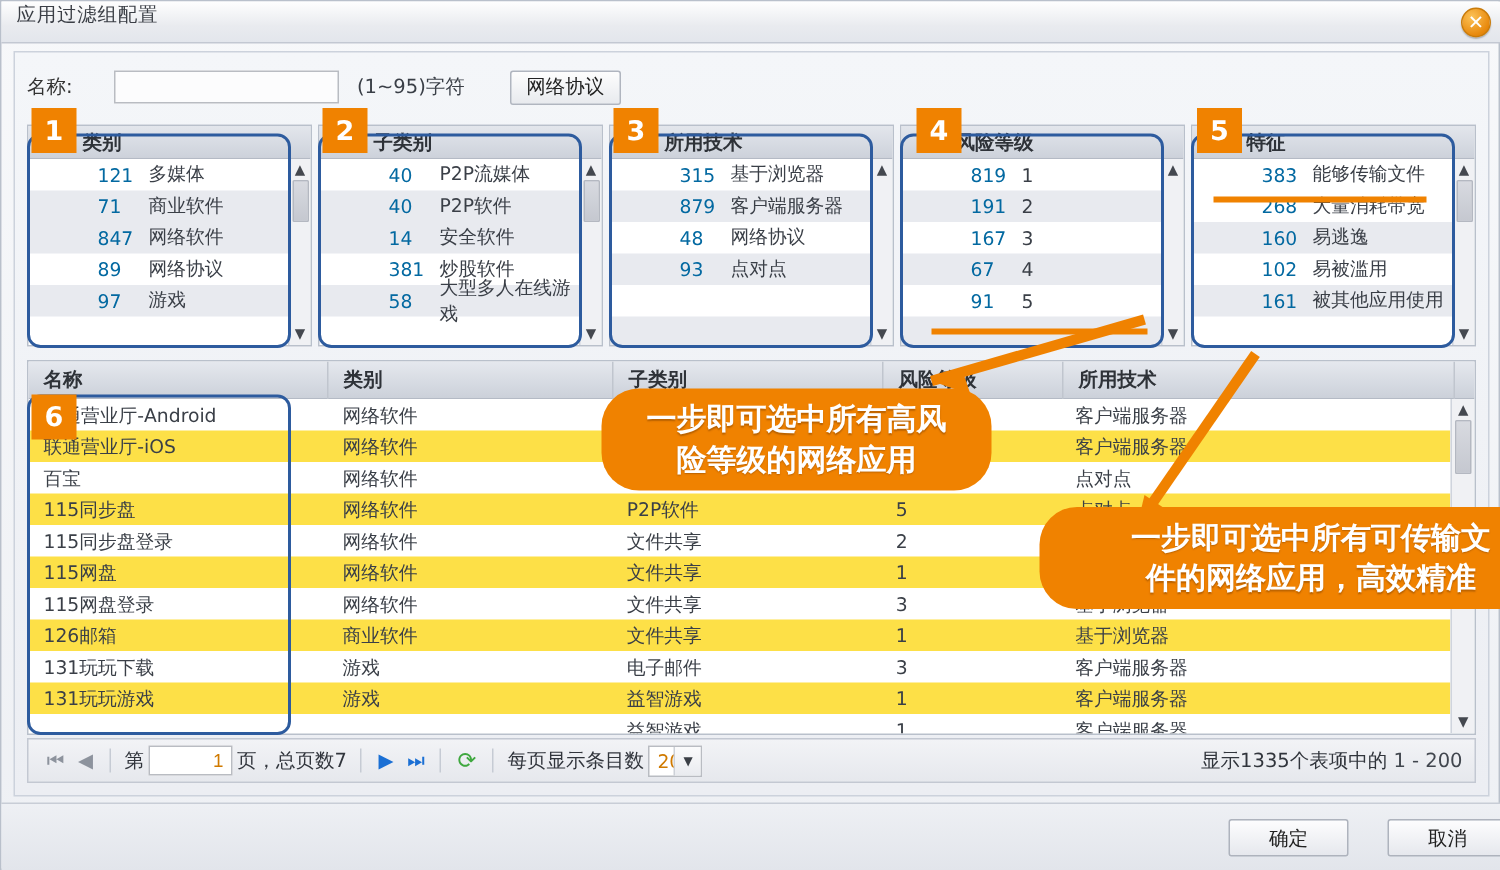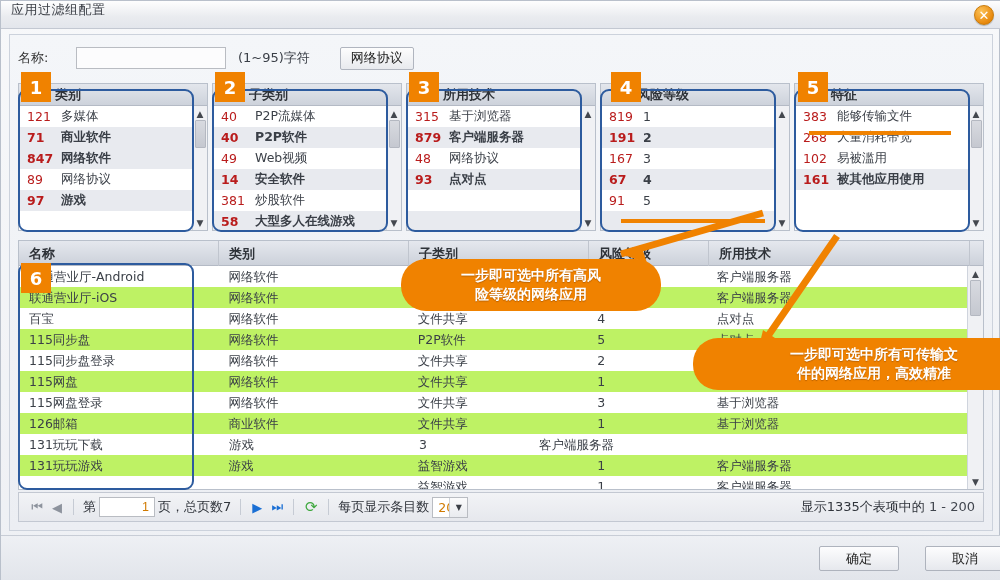--- a/index.html
+++ b/index.html
@@ -93,22 +93,22 @@
     display: flex; align-items: center;
     font-size: 13px; font-weight: bold; color: #2e3238;
     padding-left: 36px;
   }
   .flist-body { flex: 1; display: flex; overflow: hidden; }
   .flist-rows { flex: 1; overflow: hidden; }
   .frow {
     height: 21px; display: flex; align-items: center;
     font-size: 12.5px; color: #3a3f47;
   }
-  .frow.alt { background: #e8eaef; font-weight: bold; }
-  .frow .num { width: 42px; padding-left: 8px; color: #b91c1c; }
+  .frow.alt { background: #e8eaef; }
+  .frow .num { width: 42px; padding-left: 8px; color: #0369a1; margin-left: 38px; }
   .frow .txt { flex: 1; }
   
   .vscroll {
     width: 15px; background: #f0f1f4;
     border-left: 1px solid #cfd4dd;
     display: flex; flex-direction: column; align-items: center;
     justify-content: space-between; padding: 1px 0;
   }
   .vscroll .arrow {
     width: 13px; height: 13px;
@@ -161,21 +161,21 @@
     border-right: 1px solid #c0c5ce;
     height: 25px; line-height: 25px;
     overflow: hidden; white-space: nowrap;
   }
   .grid-body { flex: 1; display: flex; overflow: hidden; }
   .grid-rows { flex: 1; overflow: hidden; }
   .grow {
     height: 21px; display: flex; align-items: center;
     font-size: 12.5px; color: #3a3f47;
   }
-  .grow.alt { background: #bef264; }
+  .grow.alt { background: #fde047; }
   .grow .td {
     padding-left: 10px; height: 21px; line-height: 21px;
     overflow: hidden; white-space: nowrap;
   }
   .c0 { width: 200px; }
   .c1 { width: 190px; }
   .c2 { width: 180px; }
   .c3 { width: 120px; }
   .c4 { width: 261px; }
 
@@ -245,21 +245,21 @@
     display: flex; align-items: center; justify-content: center;
     cursor: pointer;
   }
   .fbtn.ok { left: 818px; }
   .fbtn.cancel { left: 924px; }
 
   
   .callout {
     position: absolute; z-index: 50;
     background: #f08200; color: #fff;
-    font-weight: bold; font-size: 14px; line-height: 1.35;
+    font-weight: bold; font-size: 20px; line-height: 1.35;
     text-align: center;
     padding: 7px 10px;
     text-shadow: 0 1px 1px rgba(120,60,0,.45);
     border-radius: 25px;
   }
   .arrow-svg { position: absolute; z-index: 45; pointer-events: none; }
   .uline {
     position: absolute; z-index: 46;
     background: #f08200; height: 4px;
   }
@@ -324,24 +324,20 @@
         <div class="flist-body">
           <div class="flist-rows">
             <div class="frow">
                 <span class="num">40</span>
                 <span class="txt">P2P流媒体</span>
               </div>
             <div class="frow alt">
                 <span class="num">40</span>
                 <span class="txt">P2P软件</span>
               </div>
-            <div class="frow">
-                <span class="num">49</span>
-                <span class="txt">Web视频</span>
-              </div>
             <div class="frow alt">
                 <span class="num">14</span>
                 <span class="txt">安全软件</span>
               </div>
             <div class="frow">
                 <span class="num">381</span>
                 <span class="txt">炒股软件</span>
               </div>
             <div class="frow alt">
                 <span class="num">58</span>
@@ -435,20 +431,24 @@
         <div class="flist-head">特征</div>
         <div class="flist-body">
           <div class="flist-rows">
             <div class="frow">
                 <span class="num">383</span>
                 <span class="txt">能够传输文件</span>
               </div>
             <div class="frow">
                 <span class="num">268</span>
                 <span class="txt">大量消耗带宽</span>
+              </div>
+            <div class="frow alt">
+                <span class="num">160</span>
+                <span class="txt">易逃逸</span>
               </div>
             <div class="frow">
                 <span class="num">102</span>
                 <span class="txt">易被滥用</span>
               </div>
             <div class="frow alt">
                 <span class="num">161</span>
                 <span class="txt">被其他应用使用</span>
               </div>
           </div>
@@ -530,20 +530,21 @@
           <div class="grow alt">
               <div class="td c0">126邮箱</div>
               <div class="td c1">商业软件</div>
               <div class="td c2">文件共享</div>
               <div class="td c3">1</div>
               <div class="td c4">基于浏览器</div>
             </div>
           <div class="grow">
               <div class="td c0">131玩玩下载</div>
               <div class="td c1">游戏</div>
+              <div class="td c2">电子邮件</div>
               <div class="td c3">3</div>
               <div class="td c4">客户端服务器</div>
             </div>
           <div class="grow alt">
               <div class="td c0">131玩玩游戏</div>
               <div class="td c1">游戏</div>
               <div class="td c2">益智游戏</div>
               <div class="td c3">1</div>
               <div class="td c4">客户端服务器</div>
             </div>

